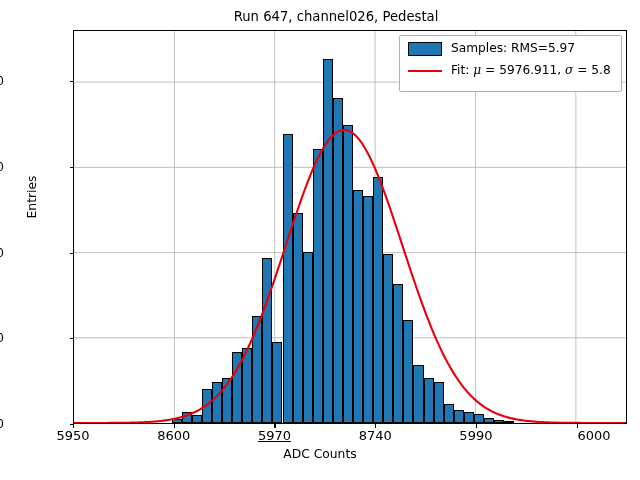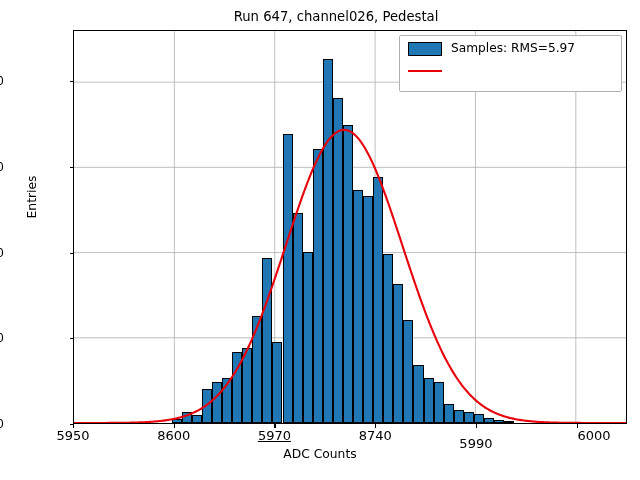--- a/index.html
+++ b/index.html
@@ -148,33 +148,34 @@
       <div class="ytick-label" style="top: 81.3913px;">800</div>
       <div class="ytick-mark" style="top: 81.3913px;"></div>
       <div class="xtick-label" style="left: 73px;">5950</div>
       <div class="xtick-mark" style="left: 73px;"></div>
       <div class="xtick-label" style="left: 173.727px;">8600</div>
       <div class="xtick-mark" style="left: 173.727px;"></div>
       <div class="xtick-label" style="left: 274.455px; text-decoration: underline;">5970</div>
       <div class="xtick-mark" style="left: 274.455px;"></div>
       <div class="xtick-label" style="left: 375.182px;">8740</div>
       <div class="xtick-mark" style="left: 375.182px;"></div>
-      <div class="xtick-label" style="left: 475.909px; margin-top: 8px;">5990</div>
+      <div class="xtick-label" style="left: 475.909px;">5990</div>
       <div class="xtick-mark" style="left: 475.909px;"></div>
       <div class="xtick-label" style="left: 594px;">6000</div>
       <div class="xtick-mark" style="left: 576.636px;"></div>
     </div>
 
   <div id="legend">
     <div class="legend-row">
       <span class="legend-key">
         <span class="key-patch"></span>
       </span>
       <span class="legend-text">Samples: RMS=5.97</span>
     </div>
     <div class="legend-row">
       <span class="legend-key">
         <span class="key-line"></span>
       </span>
+      <span class="legend-text"><span>Fit: </span><span class="mathit">μ</span><span> = 5976.911, </span><span class="mathit">σ</span><span> = 5.8</span></span>
     </div>
   </div>
 
 </div>
 
 </body></html>

